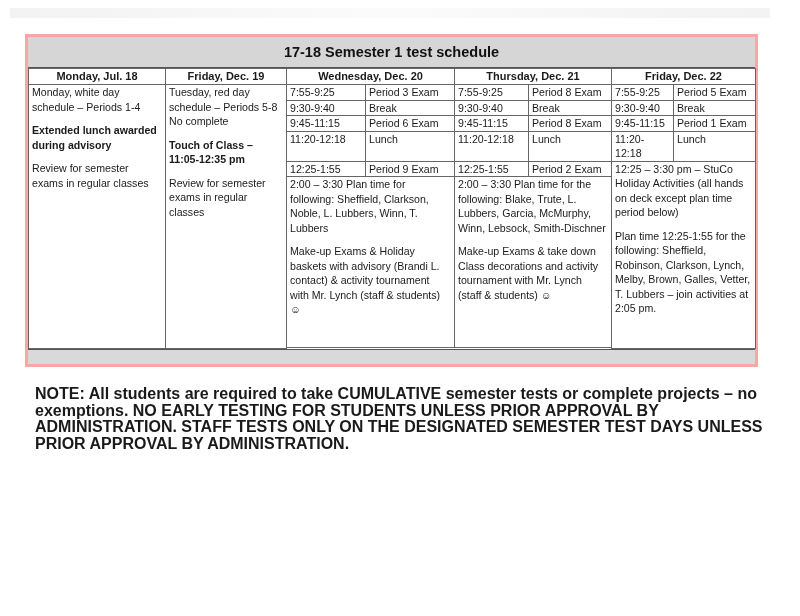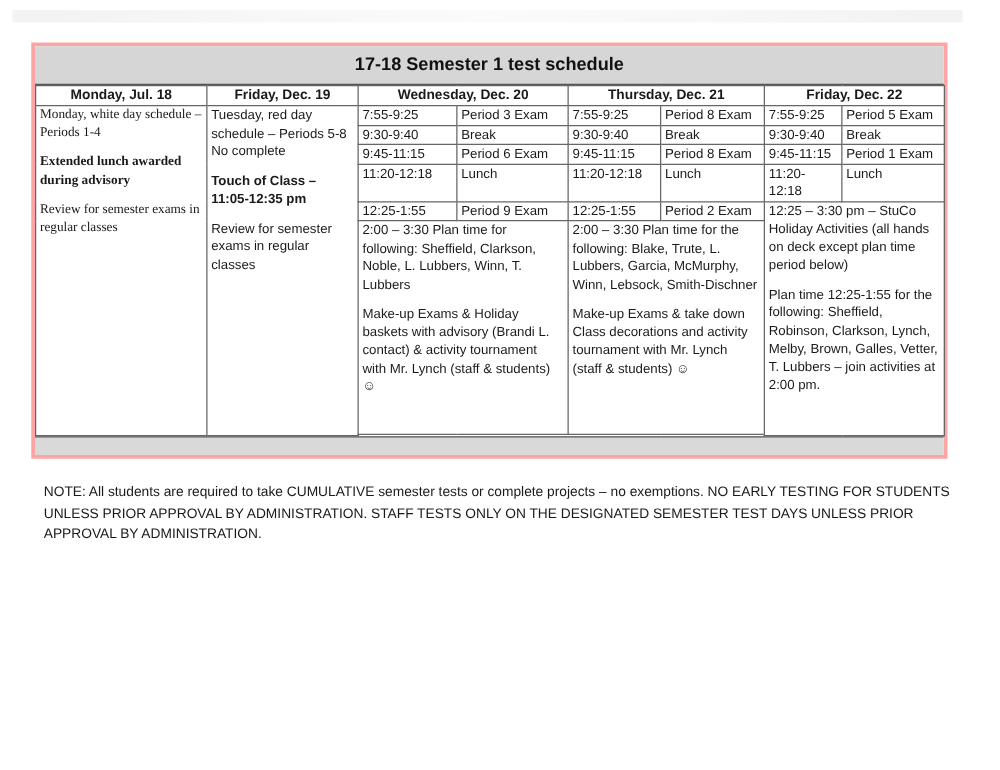--- a/index.html
+++ b/index.html
@@ -27,21 +27,21 @@
     font-weight: bold; font-size: 11px; text-align: center; height: 15px; padding: 0;
     background: #fff;
   }
   .b { font-weight: bold; }
   .gap { height: 9px; }
   .bottom-bar {
     height: 14px; background: #d9d9d9; border-top: 1px solid #555;
   }
   .note {
     position: absolute; left: 35px; top: 386px; width: 730px;
-    font-size: 11px; font-weight: normal; line-height: 16.5px; color: #1a1a1a;
+    font-size: 16px; font-weight: bold; line-height: 16.5px; color: #1a1a1a;
   }
   .scan-noise {
     position: absolute; left: 10px; top: 8px; width: 760px; height: 10px;
     background: linear-gradient(90deg, rgba(230,230,230,0.5), rgba(245,245,245,0.4), rgba(230,230,230,0.5));
   }
 </style>
 </head>
 <body>
 
 <div class="scan-noise"></div>
@@ -62,21 +62,21 @@
     <tbody>
         <tr>
       <th>Monday, Jul. 18</th>
       <th>Friday, Dec. 19</th>
       <th colspan="2">Wednesday, Dec. 20</th>
       <th colspan="2">Thursday, Dec. 21</th>
       <th colspan="2">Friday, Dec. 22</th>
     </tr>
 
     <tr>
-      <td rowspan="7" style="height:260px;font-family:Liberation Serif, serif;">
+      <td rowspan="7" style="height:260px;">
         <div>Monday, white day schedule – Periods 1-4</div>
         <div class="gap"></div>
         <div class="b">Extended lunch awarded during advisory</div>
         <div class="gap"></div>
         <div>Review for semester exams in regular classes</div>
       </td>
       <td rowspan="7">
         <div>Tuesday, red day schedule – Periods 5-8</div>
         <div>No complete</div>
         <div class="gap"></div>
@@ -116,21 +116,21 @@
       <td>Lunch</td>
     </tr>
     <tr>
       <td>12:25-1:55</td>
       <td>Period 9 Exam</td>
       <td>12:25-1:55</td>
       <td>Period 2 Exam</td>
       <td colspan="2" rowspan="3">
         <div>12:25 – 3:30 pm – StuCo Holiday Activities (all hands on deck except plan time period below)</div>
         <div class="gap"></div>
-        <div>Plan time 12:25-1:55 for the following: Sheffield, Robinson, Clarkson, Lynch, Melby, Brown, Galles, Vetter, T. Lubbers – join activities at 2:00 pm.</div>
+        <div>Plan time 12:25-1:55 for the following: Sheffield, Robinson, Clarkson, Lynch, Melby, Brown, Galles, Vetter, T. Lubbers – join activities at 2:05 pm.</div>
       </td>
     </tr>
     <tr>
       <td colspan="2" style="height:170px;">
         <div>2:00 – 3:30 Plan time for following: Sheffield, Clarkson, Noble, L. Lubbers, Winn, T. Lubbers</div>
         <div class="gap"></div>
         <div>Make-up Exams &amp; Holiday baskets with advisory (Brandi L. contact) &amp; activity tournament with Mr. Lynch (staff &amp; students) ☺</div>
       </td>
       <td colspan="2">
         <div>2:00 – 3:30 Plan time for the following: Blake, Trute, L. Lubbers, Garcia, McMurphy, Winn, Lebsock, Smith-Dischner</div>

